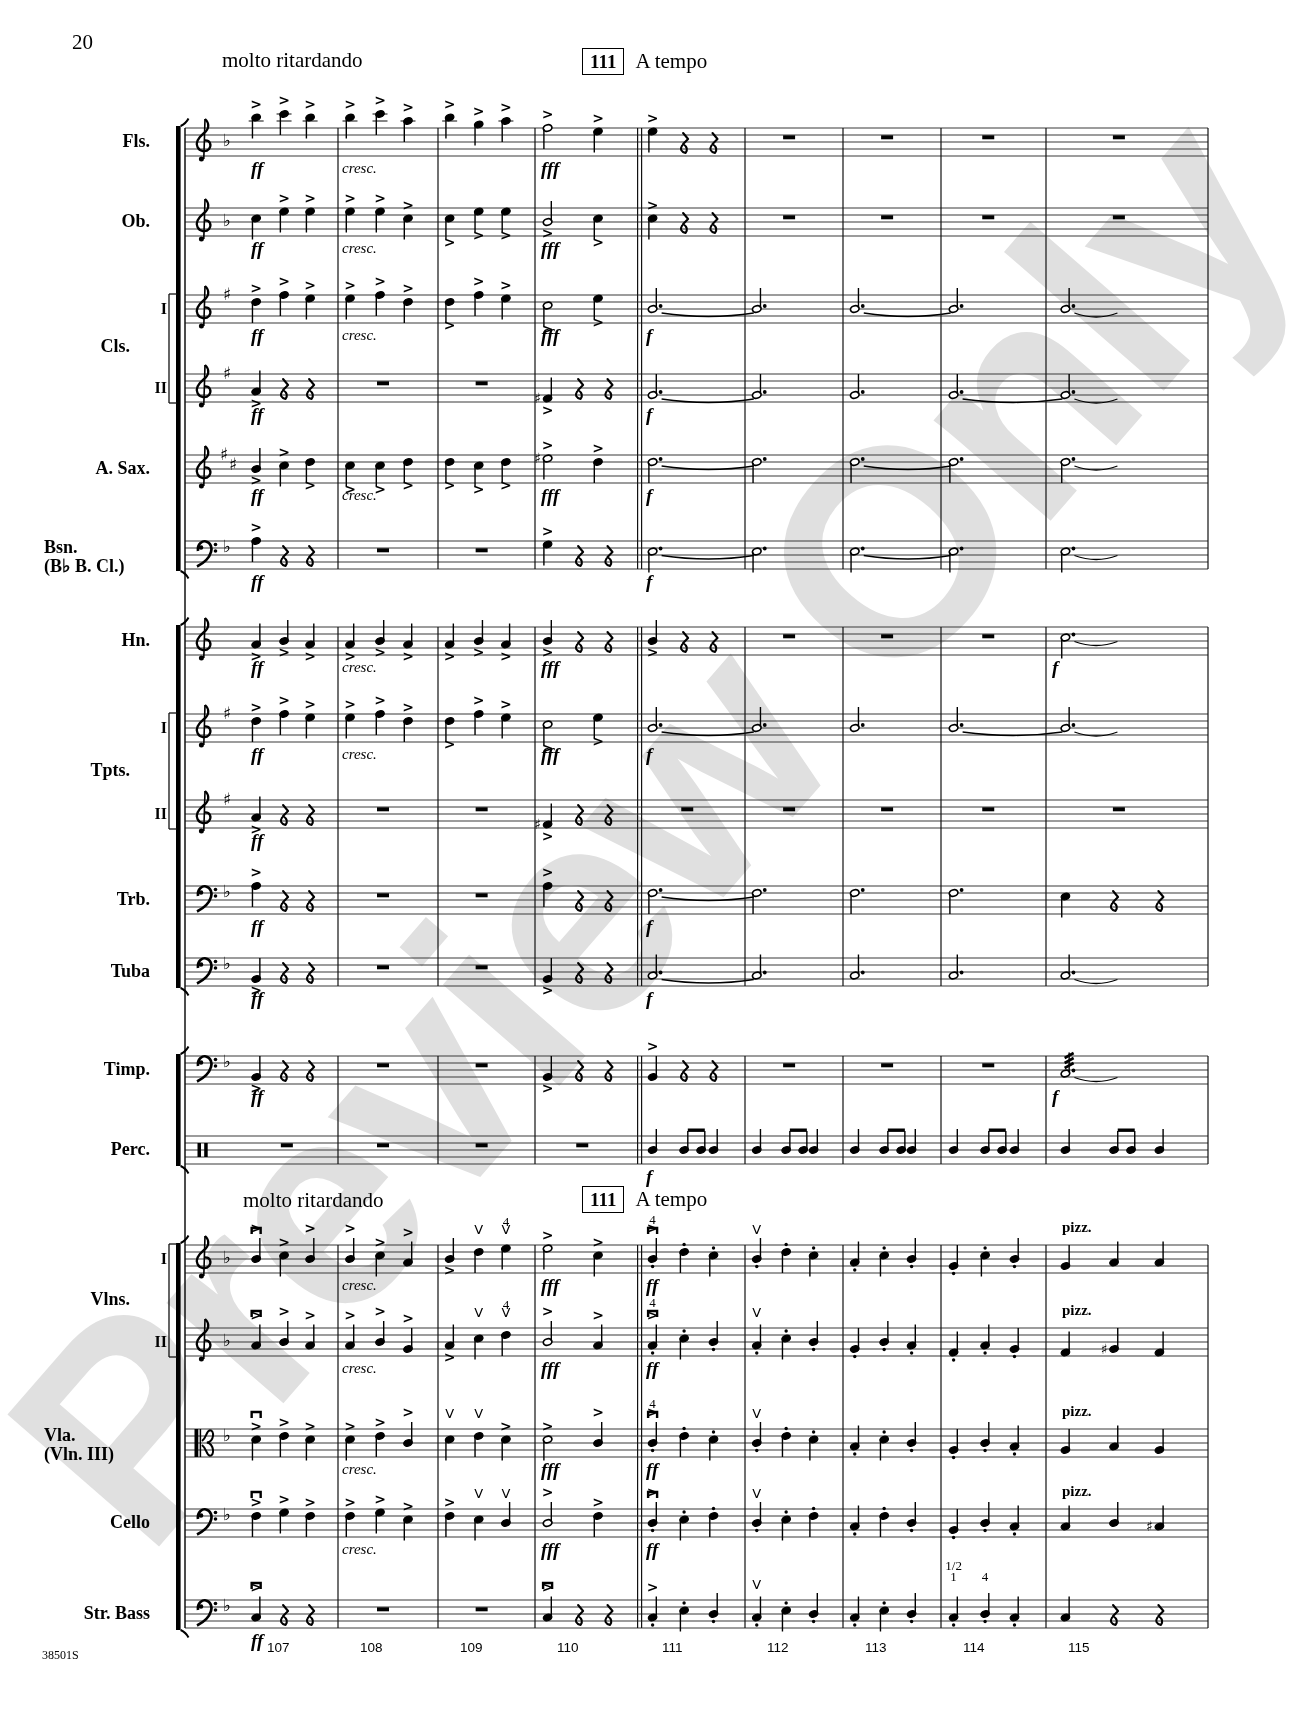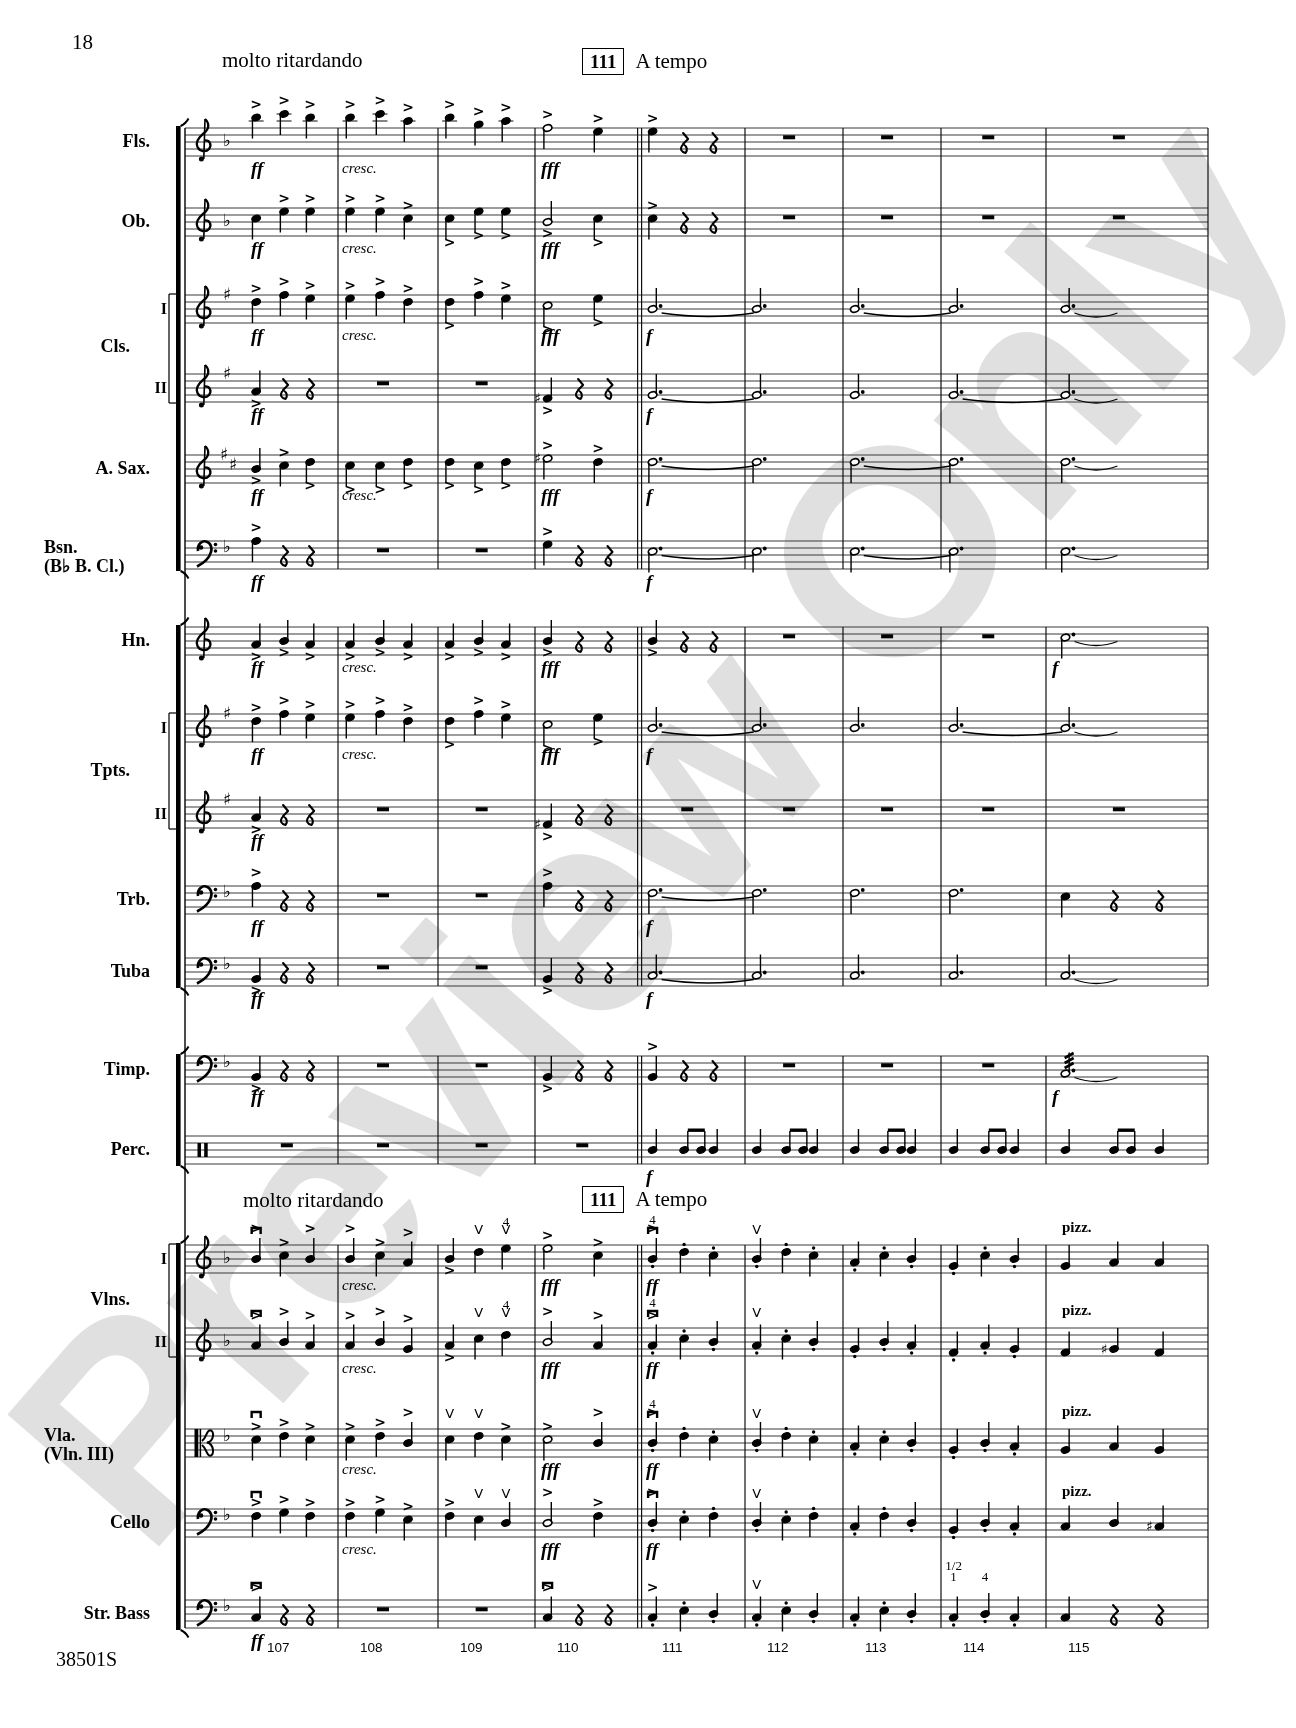--- a/index.html
+++ b/index.html
@@ -11,28 +11,28 @@
              letter-spacing:-6px;z-index:0;}
   svg.score{position:absolute;left:0;top:0;z-index:1;}
   .pgnum{position:absolute;left:72px;top:30px;font-size:21px;z-index:2;}
   .rit{position:absolute;font-weight:normal;font-size:21px;z-index:2;}
   .rit1{left:222px;top:48px;} .rit2{left:243px;top:1188px;}
   .tempo-row{position:absolute;display:flex;align-items:center;gap:11px;z-index:2;}
   .row1{left:582px;top:48px;} .row2{left:582px;top:1186px;}
   .rehearsal-box{border:1.6px solid #000;padding:0 7px;font-weight:bold;font-size:19px;
                  height:25px;line-height:25px;background:#fff;}
   .atempo{font-weight:normal;font-size:21px;}
-  .plate{position:absolute;left:56px;top:1648px;font-size:20px;z-index:2;font-family:Liberation Serif, serif;}
+  .plate{position:absolute;left:42px;top:1648px;font-size:12px;z-index:2;font-family:Liberation Serif, serif;}
 </style>
 </head>
 <body>
 
 <div class="page">
   <div class="watermark" style="color: rgb(224, 224, 224);">Preview Only</div>
-  <div class="pgnum">18</div>
+  <div class="pgnum">20</div>
   <div class="rit rit1">molto ritardando</div>
   <div class="tempo-row row1">
     <div class="rehearsal-box">111</div>
     <div class="atempo">A tempo</div>
   </div>
   <div class="rit rit2">molto ritardando</div>
   <div class="tempo-row row2">
     <div class="rehearsal-box">111</div>
     <div class="atempo">A tempo</div>
   </div>

